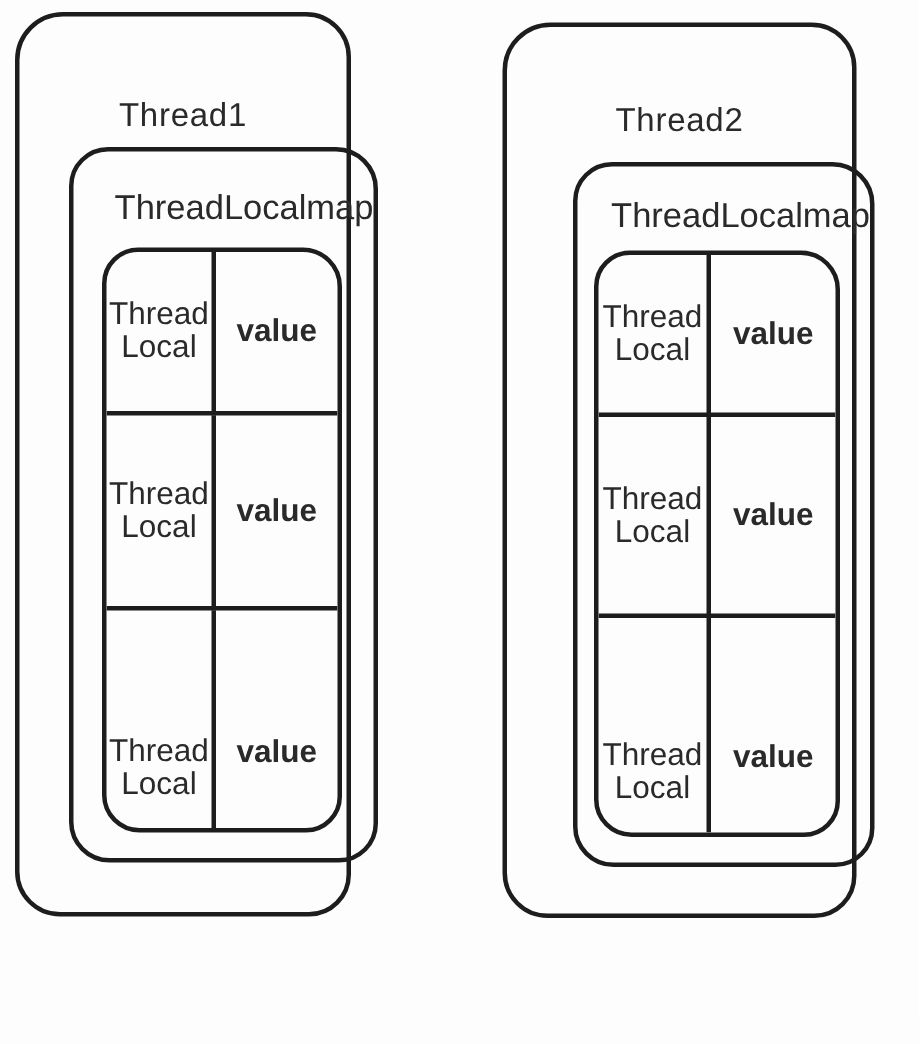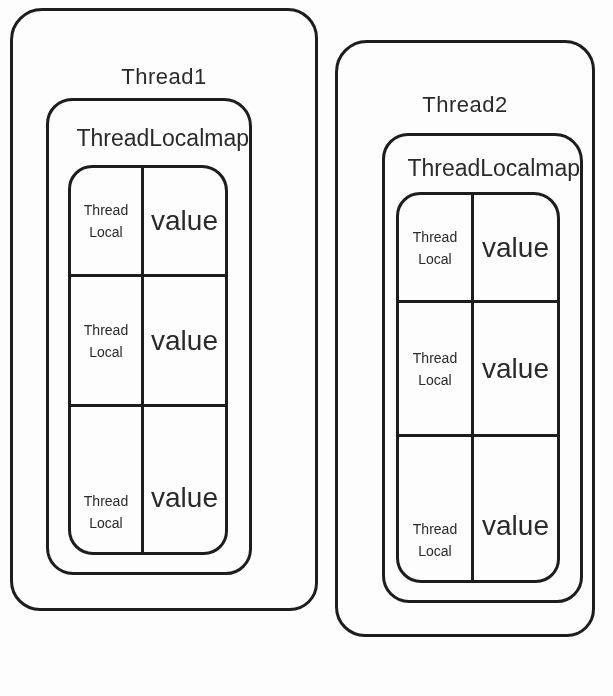--- a/index.html
+++ b/index.html
@@ -17,22 +17,22 @@
     overflow: hidden;
   }
 
   
   .thread-box {
     position: absolute;
     box-sizing: border-box;
     border: 3px solid var(--stroke, #1d1d1d);
     border-radius: 32px 30px 28px 30px;
   }
-  #thread1 { left: 10px;  top: 8px;  width: 308px; height: 603px; }
-  #thread2 { left: 335px; top: 15px; width: 260px; height: 597px; margin-top: 25px; }
+  #thread1 { left: 10px;  top: 8px;  width: 224px; height: 603px; }
+  #thread2 { left: 335px; top: 15px; width: 236px; height: 597px; }
 
   .thread-title {
     position: absolute;
     left: 0; right: 0;
     text-align: center;
     font-size: 22px;
     letter-spacing: 0.5px;
   }
   #thread1 .thread-title { top: 53px; }
   #thread2 .thread-title { top: 49px; }
@@ -80,24 +80,24 @@
   .cell {
     display: flex;
     flex-direction: column;
     align-items: center;
     justify-content: center;
     text-align: center;
     box-sizing: border-box;
   }
   .cell.key {
     border-right: 3px solid var(--stroke, #1d1d1d);
-    font-size: 14px;
+    font-size: 21px;
     line-height: 22px;
   }
-  .cell.value { font-size: 28px; }
+  .cell.value { font-size: 21px; font-weight: bold; }
   .cell.hline { border-bottom: 3px solid var(--stroke, #1d1d1d); }
 
   
   .cell.r3 { justify-content: flex-end; }
   .cell.key.r3   { padding-bottom: 18px; }
   .cell.value.r3 { padding-bottom: 38px; }
 </style>
 </head>
 <body>
 

